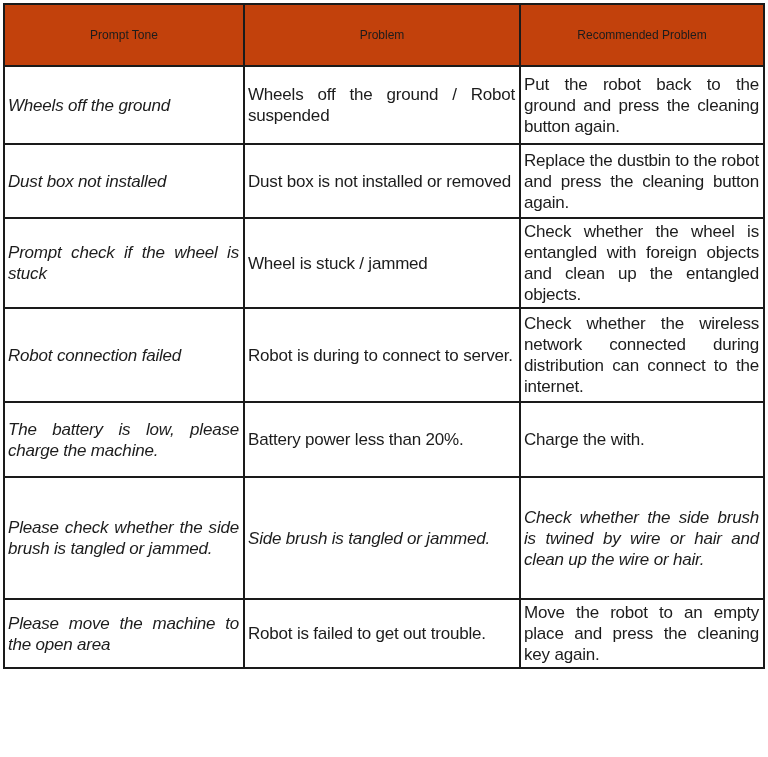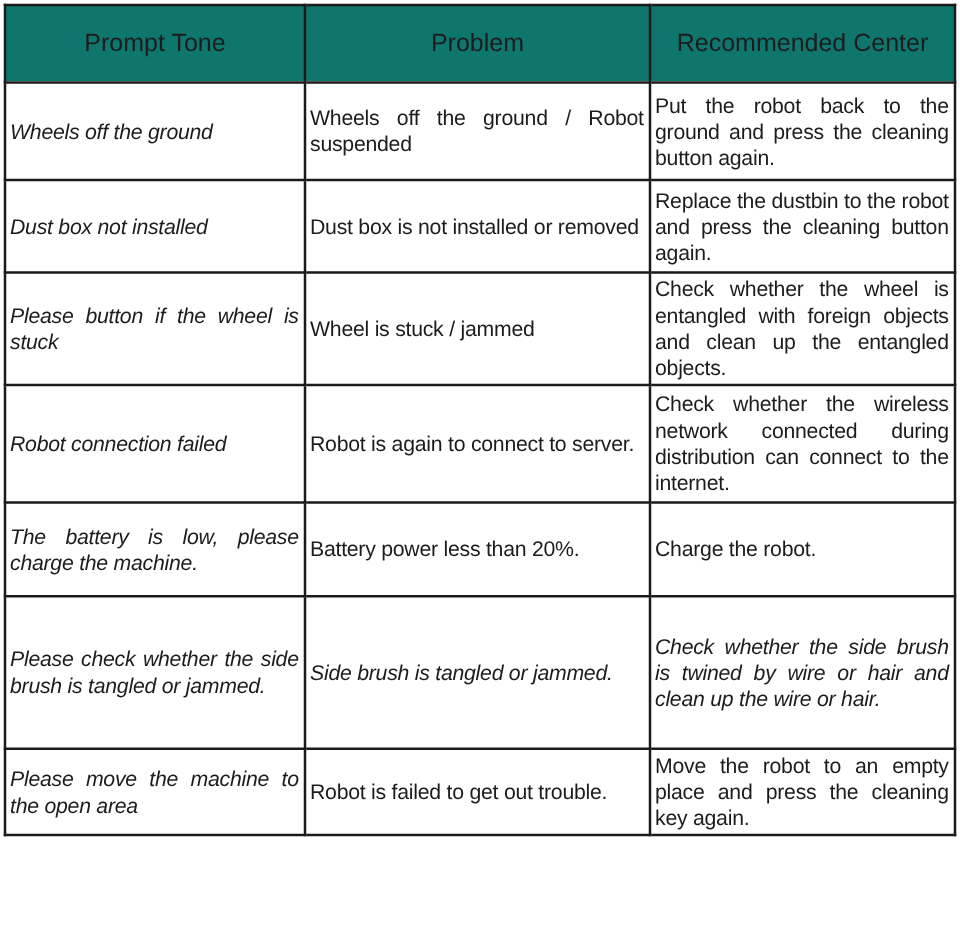--- a/index.html
+++ b/index.html
@@ -24,22 +24,22 @@
     width: 760px;
     border-collapse: collapse;
     table-layout: fixed;
     background: #ffffff;
   }
   table.tt th, table.tt td {
     border: 2px solid #1a1a1a;
     overflow: hidden;
   }
   table.tt th {
-    background: #0f766e;
-    font-size: 20px;
+    background: #c2410c;
+    font-size: 12px;
     font-weight: 400;
     line-height: 24px;
     text-align: center;
     vertical-align: middle;
     height: 56px;
     padding: 2px 6px;
   }
   table.tt td {
     font-size: 17px;
     line-height: 21px;
@@ -71,48 +71,48 @@
   <table class="tt">
     <colgroup>
       <col class="w-prompt">
       <col class="w-problem">
       <col class="w-action">
     </colgroup>
     <thead>
       <tr>
         <th>Prompt Tone</th>
         <th>Problem</th>
-        <th>Recommended Center</th>
+        <th>Recommended Problem</th>
       </tr>
     </thead>
     <tbody>
       <tr>
         <td class="c-prompt">Wheels off the ground</td>
         <td class="c-problem">Wheels off the ground / Robot suspended</td>
         <td class="c-action">Put the robot back to the ground and press the cleaning button again.</td>
       </tr>
       <tr>
         <td class="c-prompt">Dust box not installed</td>
         <td class="c-problem">Dust box is not installed or removed</td>
         <td class="c-action">Replace the dustbin to the robot and press the cleaning button again.</td>
       </tr>
       <tr>
-        <td class="c-prompt">Please button if the wheel is stuck</td>
+        <td class="c-prompt">Prompt check if the wheel is stuck</td>
         <td class="c-problem">Wheel is stuck / jammed</td>
         <td class="c-action">Check whether the wheel is entangled with foreign objects and clean up the entangled objects.</td>
       </tr>
       <tr>
         <td class="c-prompt">Robot connection failed</td>
-        <td class="c-problem">Robot is again to connect to server.</td>
+        <td class="c-problem">Robot is during to connect to server.</td>
         <td class="c-action">Check whether the wireless network connected during distribution can connect to the internet.</td>
       </tr>
       <tr>
         <td class="c-prompt">The battery is low, please charge the machine.</td>
         <td class="c-problem">Battery power less than 20%.</td>
-        <td class="c-action">Charge the robot.</td>
+        <td class="c-action">Charge the with.</td>
       </tr>
       <tr>
         <td class="c-prompt">Please check whether the side brush is tangled or jammed.</td>
         <td class="c-problem">Side brush is tangled or jammed.</td>
         <td class="c-action">Check whether the side brush is twined by wire or hair and clean up the wire or hair.</td>
       </tr>
       <tr>
         <td class="c-prompt">Please move the machine to the open area</td>
         <td class="c-problem">Robot is failed to get out trouble.</td>
         <td class="c-action">Move the robot to an empty place and press the cleaning key again.</td>

